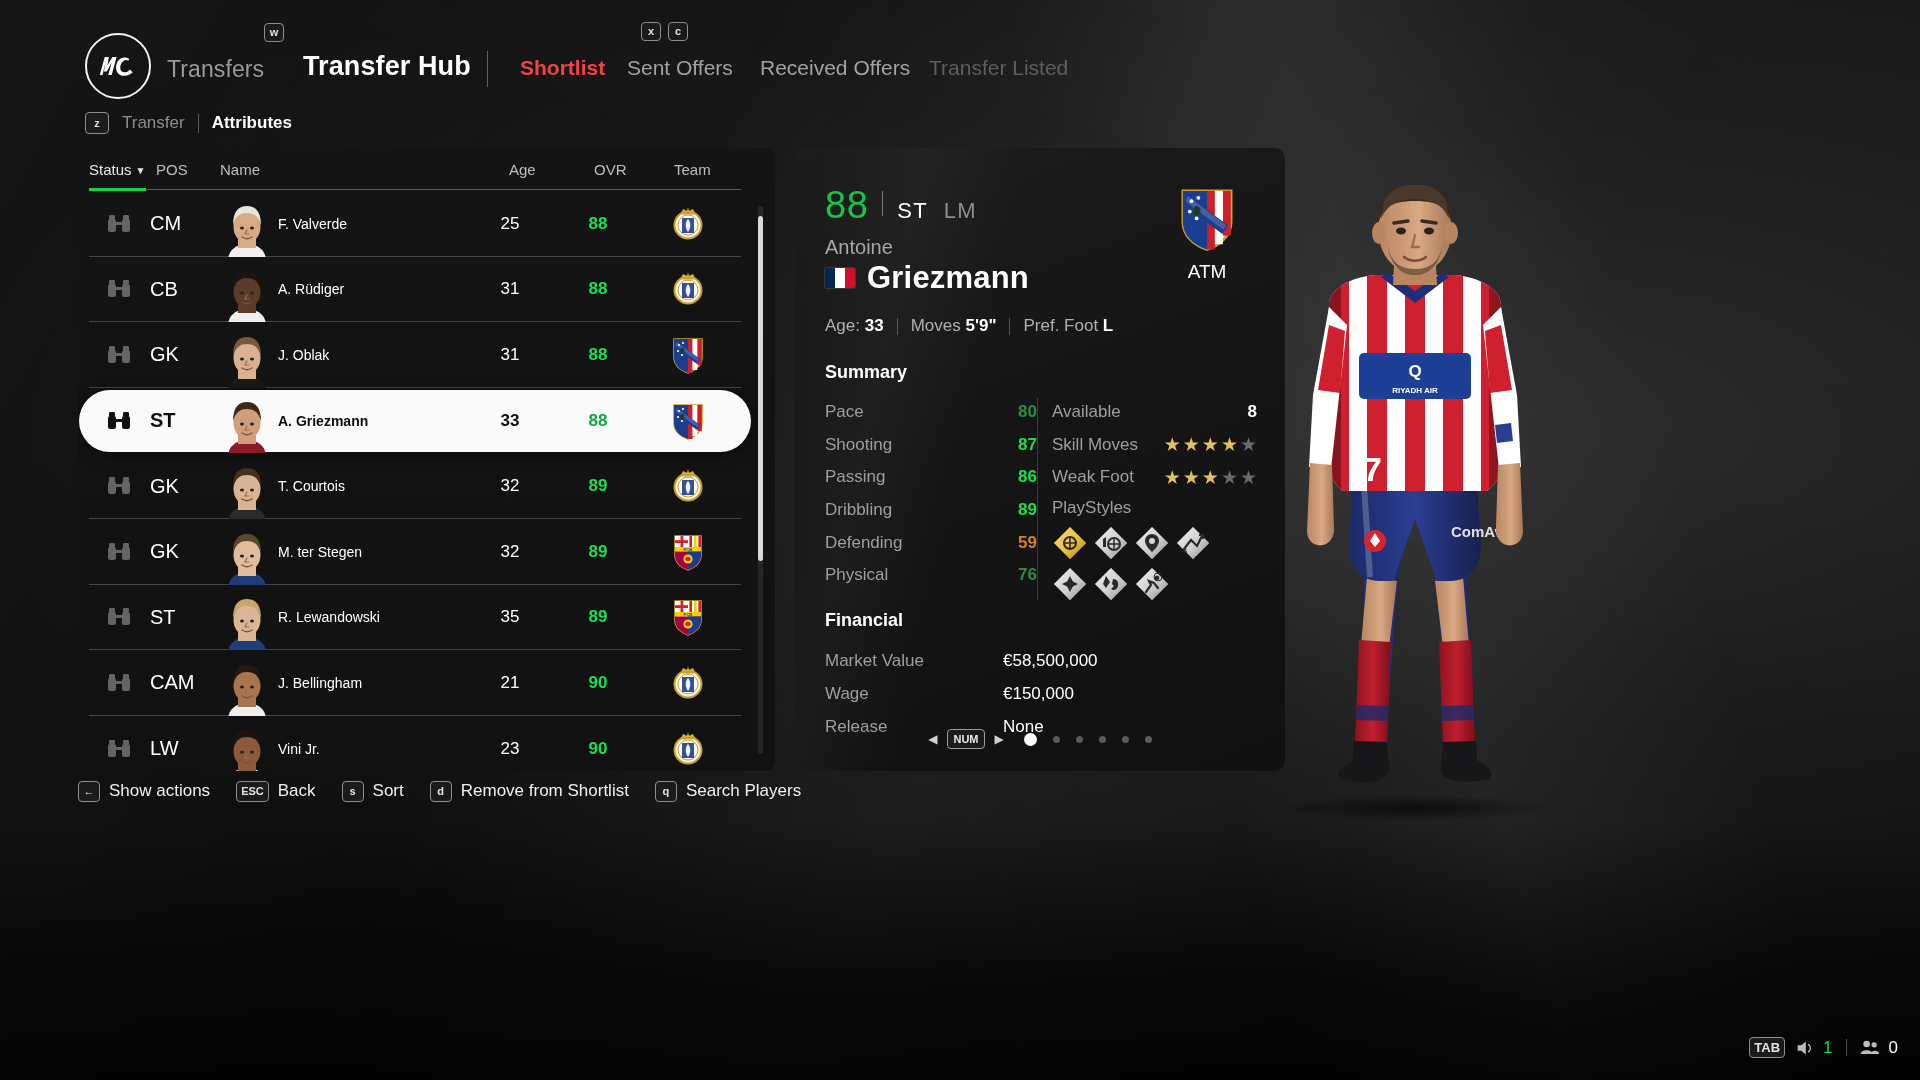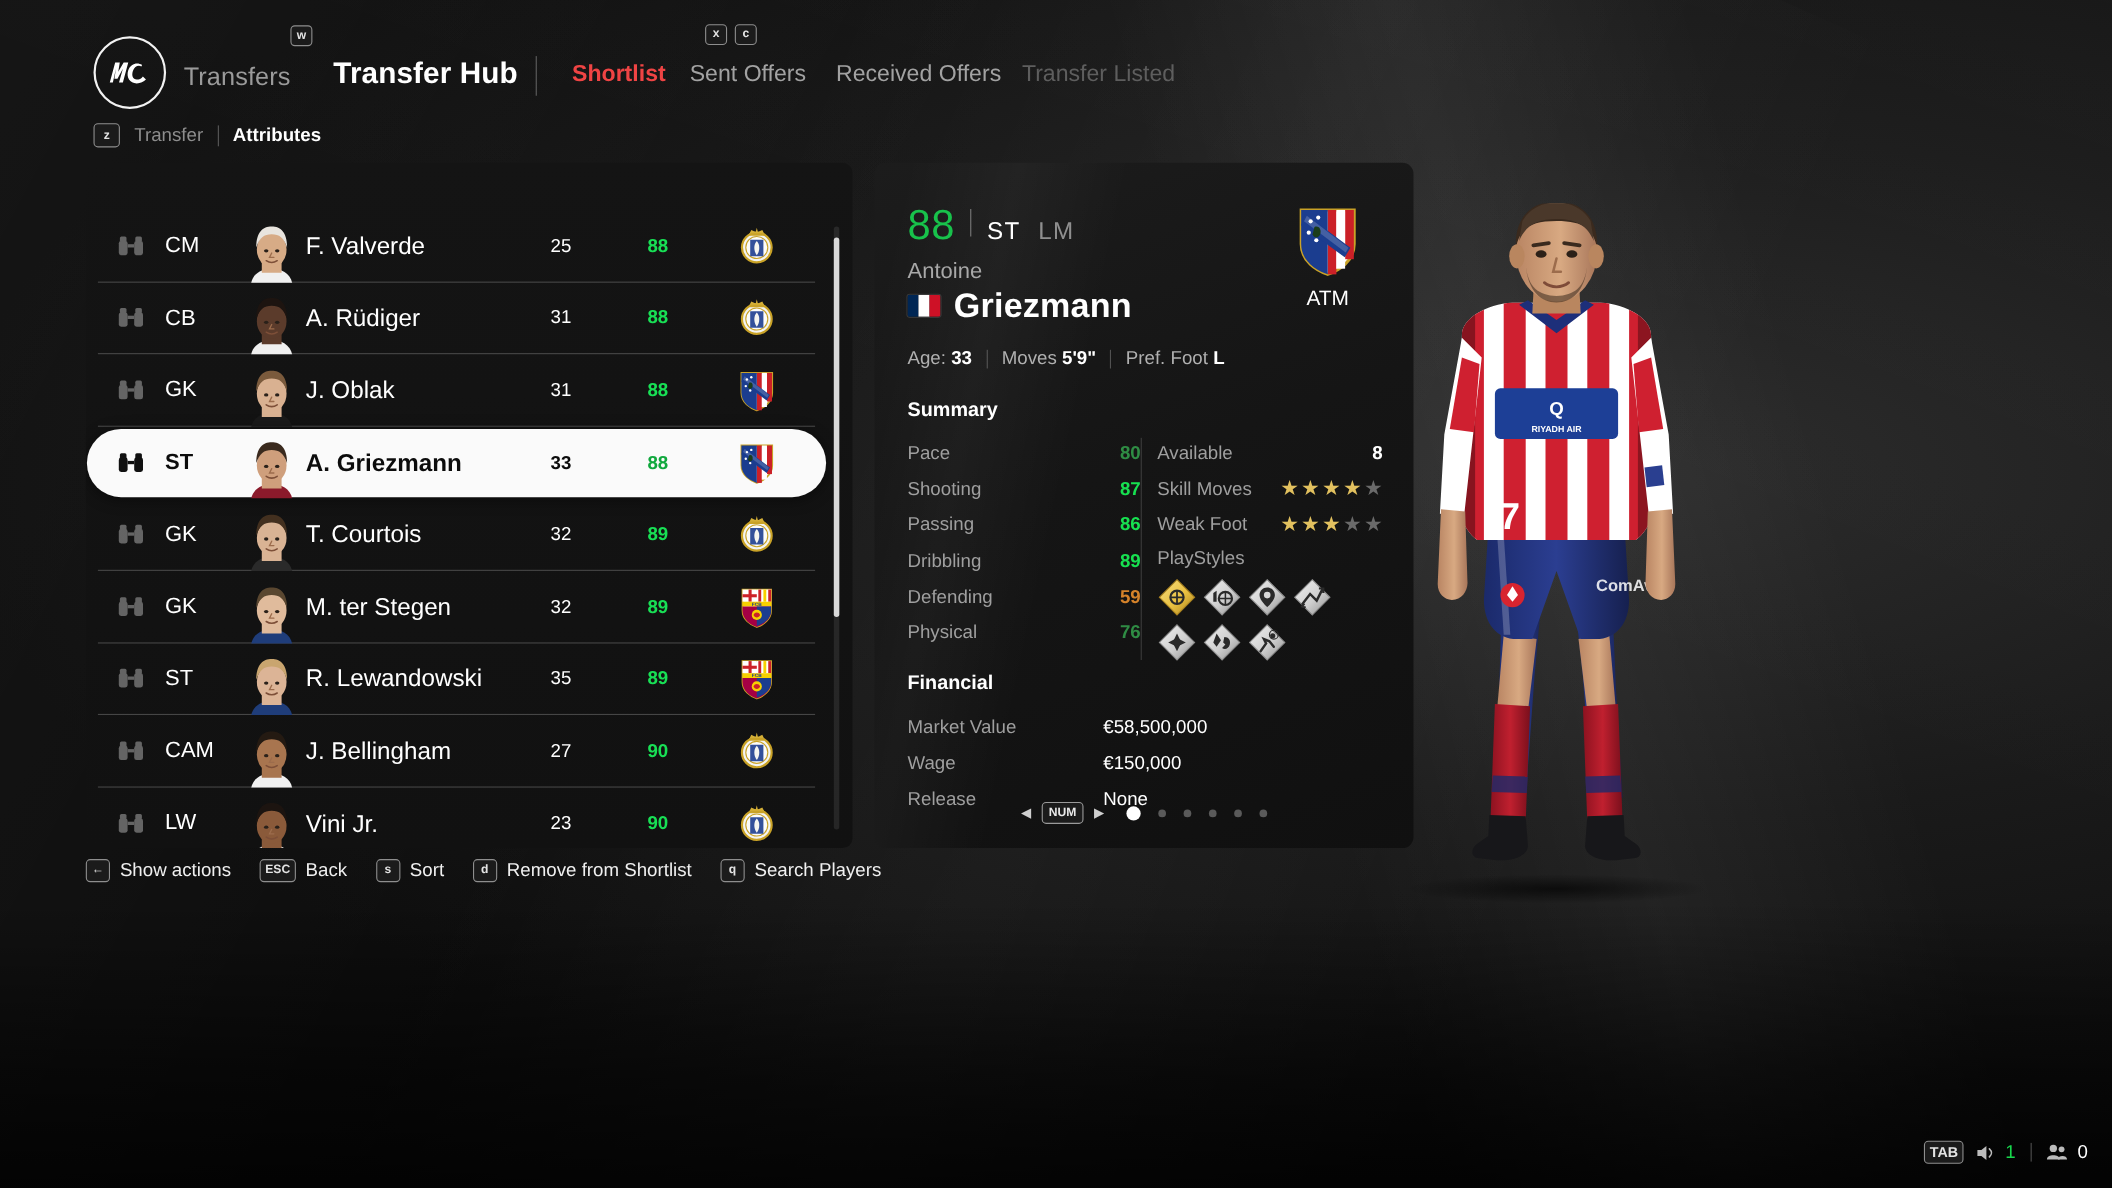--- a/index.html
+++ b/index.html
@@ -124,21 +124,21 @@
   .row.sel .rowInner {
     left:1px; width:672px; top:2px; height:62px;
     background:#fafafa; border-radius:32px;
     box-shadow:0 2px 14px rgba(0,0,0,0.45);
   }
 
   .cell { position:absolute; top:0; height:65.6px; display:flex; align-items:center; }
   .c-bino { left:24px; width:34px; justify-content:center; }
   .c-pos  { left:72px; width:52px; justify-content:flex-start; font-size:20px; color:#ffffff; }
   .c-face { left:140px; width:58px; justify-content:center; }
-  .c-name { left:200px; font-size:22px; color:#ffffff; }
+  .c-name { left:200px; font-size:14px; color:#ffffff; }
   .c-age  { left:400px; width:64px; justify-content:center; font-size:17px; color:#ffffff; }
   .c-ovr  { left:488px; width:64px; justify-content:center; font-size:17px; color:#18e055; font-weight:700; }
   .c-team { left:578px; width:64px; justify-content:center; }
 
   .row.sel .c-pos, .row.sel .c-name, .row.sel .c-age { color:#0c0c0c; font-weight:700; }
   .row.sel .c-ovr { color:#10a83d; }
 
   .bino { width:26px; height:20px; opacity:0.42; }
   .row.sel .bino { opacity:1; }
 
@@ -321,20 +321,33 @@
 </div>
 
 <div id="subTabs">
   <span class="keycap">z</span>
   <span class="subtab">Transfer</span>
   <span id="subDivider"></span>
   <span class="subtab active">Attributes</span>
 </div>
 
 <div id="tableCard">
+  <div id="tableHead">
+    <div class="th" id="thStatus">
+      <span>Status</span>
+      <span class="caret">▼</span>
+    </div>
+    <div class="th" id="thPOS">POS</div>
+    <div class="th" id="thName">Name</div>
+    <div class="th" id="thAge">Age</div>
+    <div class="th" id="thOVR">OVR</div>
+    <div class="th" id="thTeam">Team</div>
+    <div id="headRule"></div>
+    <div id="thStatusUnderline"></div>
+  </div>
 
   <div id="rows">
       <div class="row">
         <div class="rowInner"></div>
         <div class="sep"></div>
         <div class="cell c-bino">
           <span class="bino" style="color:#d6d6d6"><svg viewBox="0 0 26 20" xmlns="http://www.w3.org/2000/svg" class="">
   <rect x="2" y="5" width="8" height="13" rx="2.2" fill="currentColor"></rect>
   <rect x="16" y="5" width="8" height="13" rx="2.2" fill="currentColor"></rect>
   <rect x="3" y="1" width="6" height="5" rx="1.4" fill="currentColor"></rect>
@@ -685,21 +698,21 @@
     <ellipse cx="25" cy="24" rx="13.5" ry="16" fill="#a8754f"></ellipse>
     <path d="M11 22 C11 8 17 3 25 3 C33 3 39 8 39 22 C36 13 32 10 25 10 C18 10 14 13 11 22 Z" fill="#241a12"></path>
     <ellipse cx="20" cy="25" rx="2" ry="1.5" fill="#2a211a"></ellipse>
     <ellipse cx="30" cy="25" rx="2" ry="1.5" fill="#2a211a"></ellipse>
     <path d="M20 34 C23 36 27 36 30 34" stroke="#7d4f38" stroke-width="1.4" fill="none" stroke-linecap="round"></path>
     <path d="M25 27 L23 31 L27 31" stroke="#9c6c4c" stroke-width="1.2" fill="none" stroke-linecap="round"></path>
               </svg></span>
           </span>
         </div>
         <div class="cell c-name">J. Bellingham</div>
-        <div class="cell c-age">27</div>
+        <div class="cell c-age">21</div>
         <div class="cell c-ovr">90</div>
         <div class="cell c-team">
           <span class="crest">
             <svg viewBox="0 0 36 40" xmlns="http://www.w3.org/2000/svg" class="">
     <circle cx="18" cy="21" r="13.5" fill="#f4f4f2" stroke="#c9a227" stroke-width="2"></circle>
     <circle cx="18" cy="21" r="10" fill="#fcfcfa" stroke="#c9a227" stroke-width="1"></circle>
     <path d="M12 14 L24 14 L24 29 L12 29 Z" fill="#1d3d8f" opacity="0.9"></path>
     <path d="M18 15 C21 18 21 24 18 28 C15 24 15 18 18 15 Z" fill="#f5f5f0"></path>
     <path d="M11 9 L25 9 L23 5 L19 7 L18 3 L17 7 L13 5 Z" fill="#d4af37"></path>
     <rect x="11" y="8" width="14" height="2.4" rx="1" fill="#c9a227"></rect>

